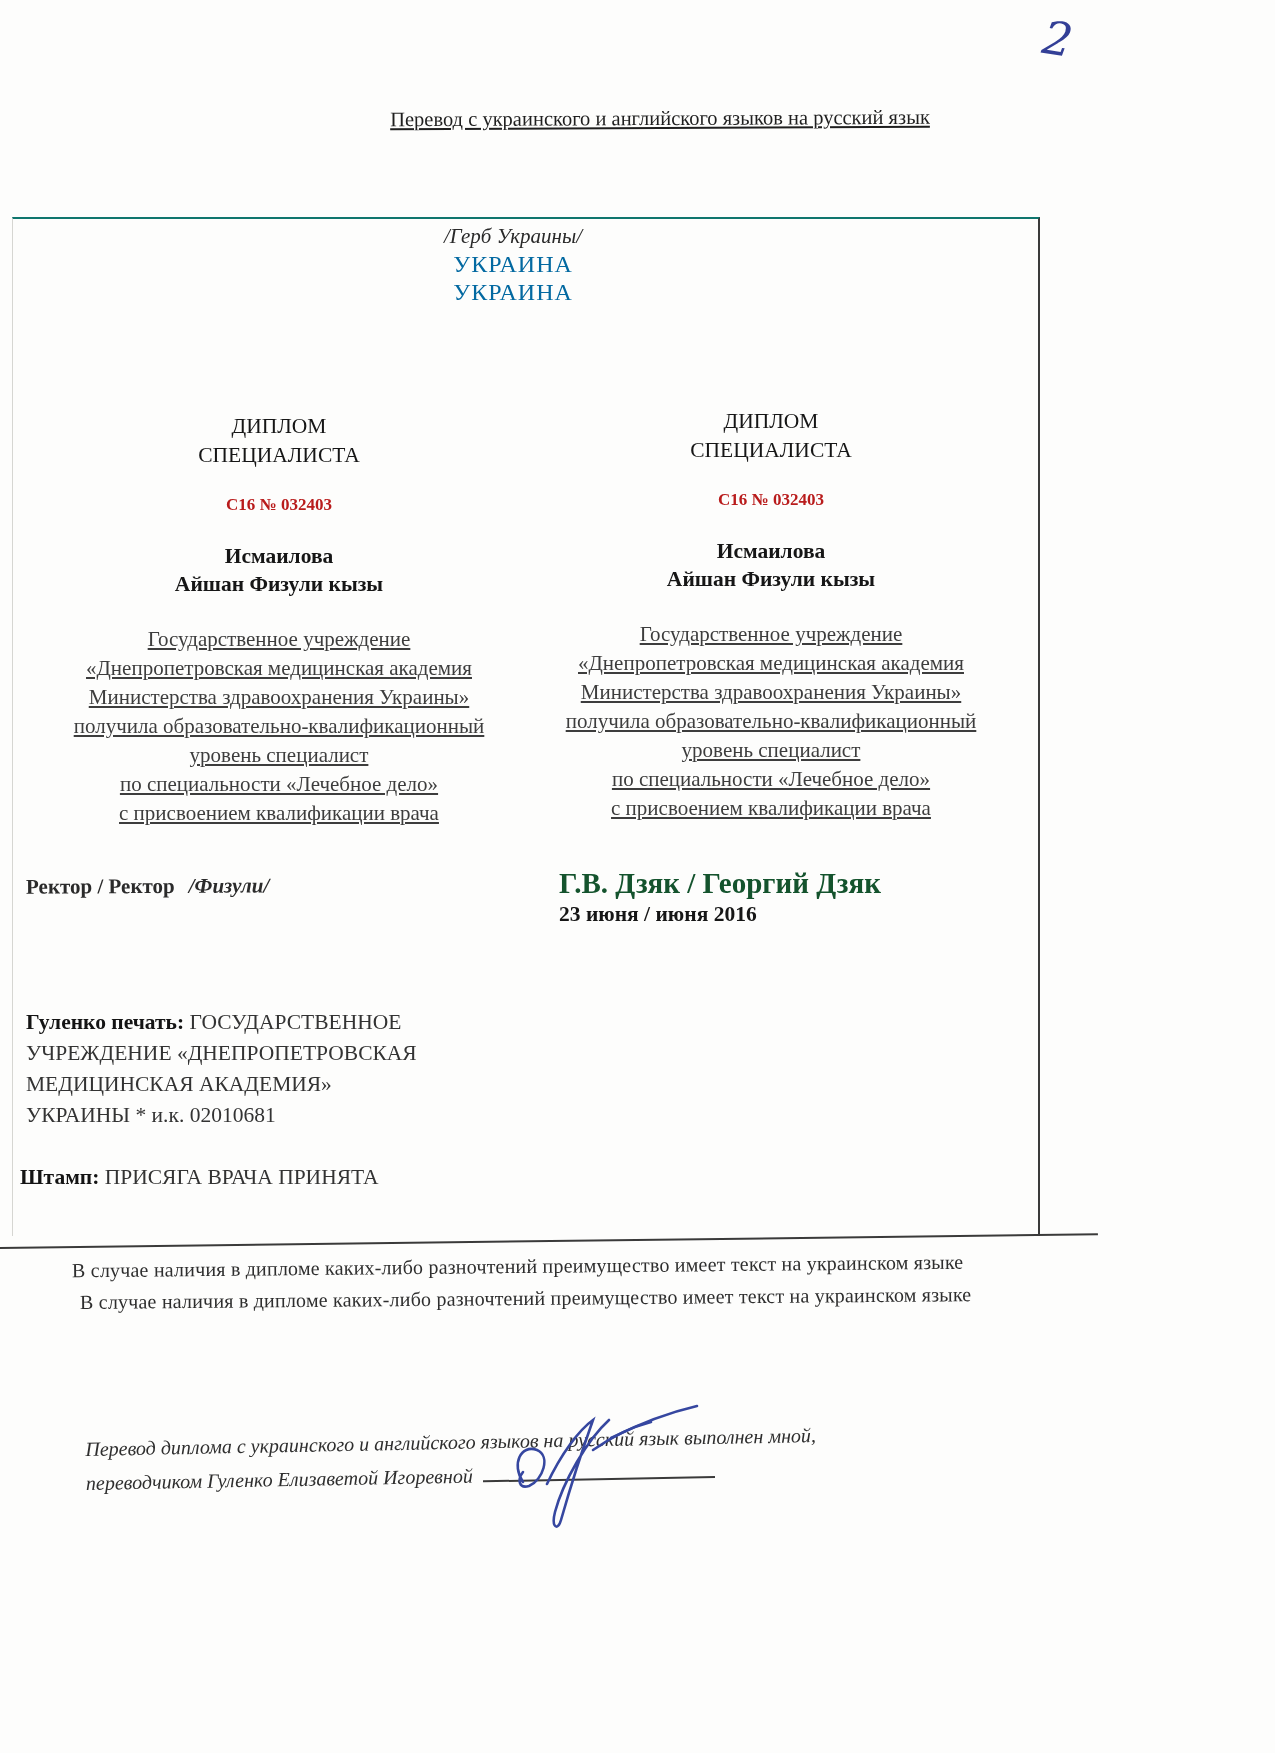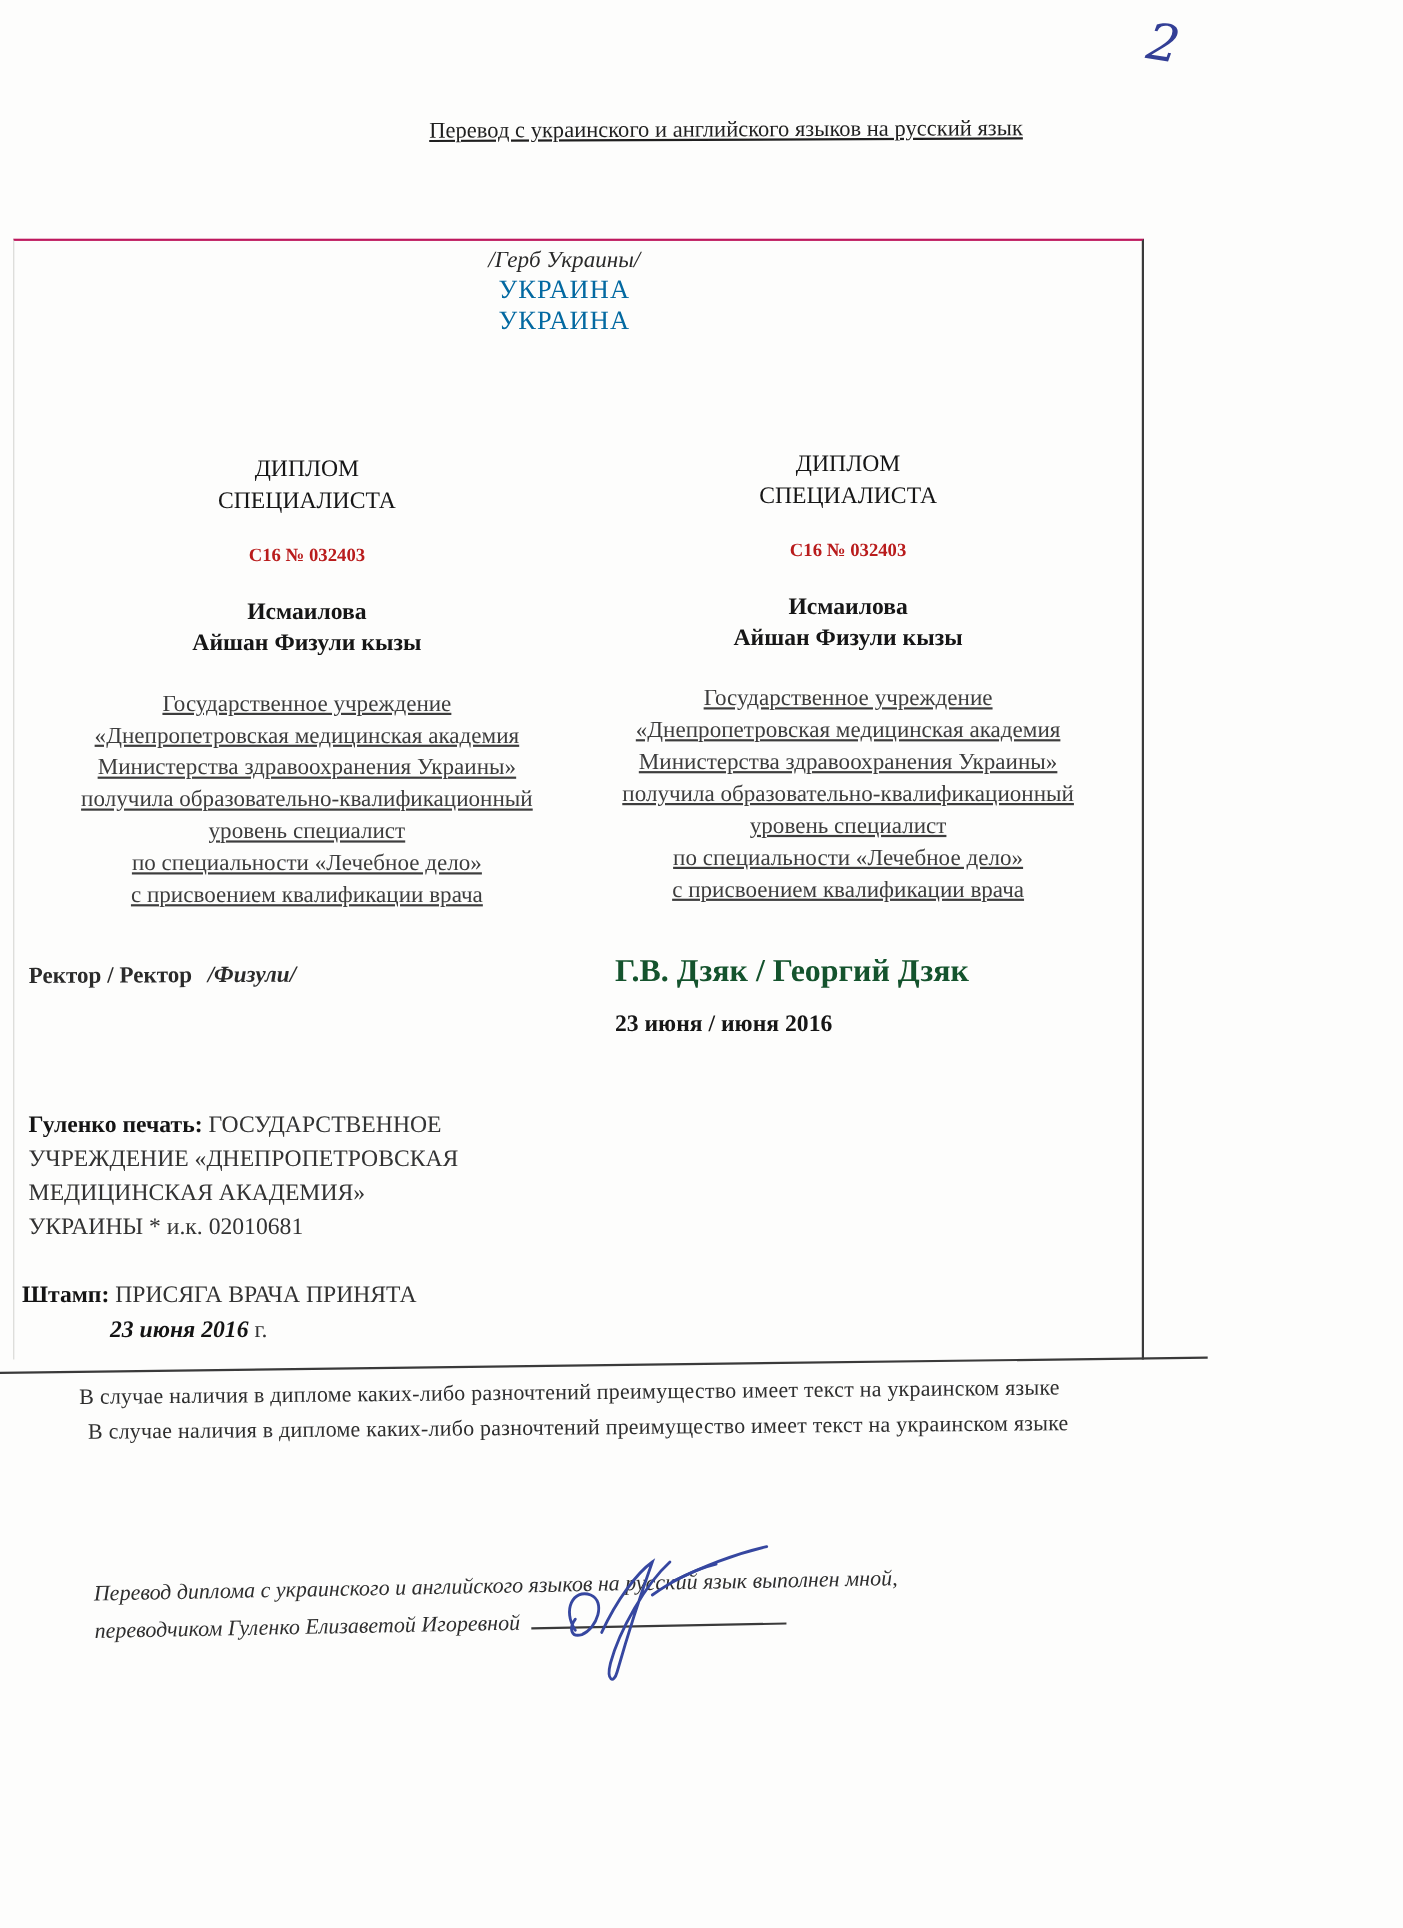--- a/index.html
+++ b/index.html
@@ -24,21 +24,21 @@
     position:absolute;left:355px;top:107px;width:610px;
     text-align:center;
     font-size:20.5px;
     text-decoration:underline;
     transform:rotate(-0.25deg);
     color:#1f1f1f;
   }
   .cert-box{
     position:absolute;left:12px;top:217px;
     width:1025px;height:1017px;
-    border-top:2px solid #be185d;
+    border-top:2px solid #0f766e;
     border-right:2px solid #3a3a3a;
     border-left:1px solid #d6d6d2;
   }
   .center-head{
     position:absolute;left:200px;top:3px;width:600px;
     text-align:center;line-height:28px;
   }
   .emblem-note{font-size:21px;font-style:italic;color:#2a2a2a;}
   .country{font-size:24px;letter-spacing:1px;color:#0369a1;}
   .col{
@@ -54,21 +54,21 @@
     position:absolute;left:13px;top:655px;
     font-size:21px;font-weight:bold;color:#2b2b2b;
     transform:rotate(-0.3deg);
   }
   .rector-line .sig-note{font-style:italic;margin-left:14px;}
   .dzyak-line{
     position:absolute;left:546px;top:648px;
     font-size:29px;font-weight:bold;color:#14532d;text-align:center;
   }
   .date-line{
-    position:absolute;left:546px;top:699px;
+    position:absolute;left:546px;top:683px;
     font-size:21.5px;font-weight:bold;color:#161616;
   }
   .seal-block{
     position:absolute;left:13px;top:788px;
     width:480px;font-size:21.5px;line-height:31px;color:#333;
   }
   .seal-block .lbl{font-weight:bold;color:#141414;}
   .stamp-block{
     position:absolute;left:7px;top:943px;
     font-size:21.5px;line-height:31px;color:#333;
@@ -173,21 +173,20 @@
 
     <div class="seal-block">
       <div><span class="lbl">Гуленко печать:</span><span> ГОСУДАРСТВЕННОЕ</span></div>
       <div>УЧРЕЖДЕНИЕ «ДНЕПРОПЕТРОВСКАЯ</div>
       <div>МЕДИЦИНСКАЯ АКАДЕМИЯ»</div>
       <div>УКРАИНЫ * и.к. 02010681</div>
     </div>
 
     <div class="stamp-block">
       <div><span class="lbl">Штамп:</span><span> ПРИСЯГА ВРАЧА ПРИНЯТА</span></div>
-      <div class="stamp-date-row"><span class="stamp-date">23 июня 2016</span><span> г.</span></div>
     </div>
 
   </div>
 
   <div class="bottom-rule"></div>
 
   <div class="disclaimer-1">В случае наличия в дипломе каких-либо разночтений преимущество имеет текст на украинском языке</div>
   <div class="disclaimer-2">В случае наличия в дипломе каких-либо разночтений преимущество имеет текст на украинском языке</div>
 
   <div class="translator-block">

